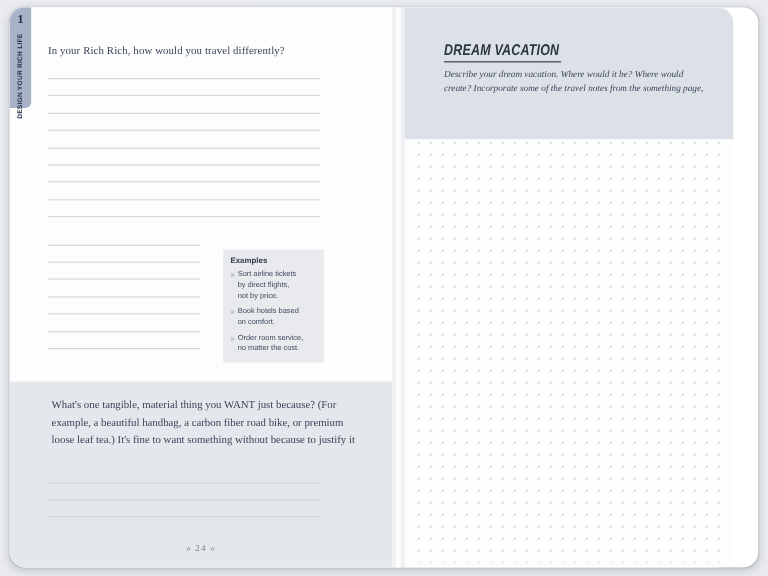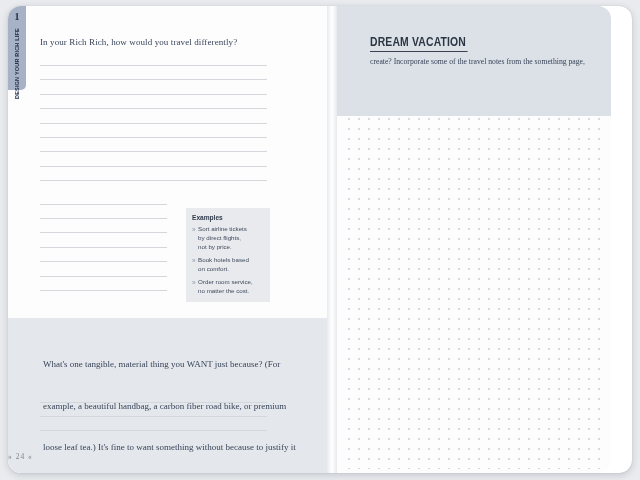--- a/index.html
+++ b/index.html
@@ -18,21 +18,21 @@
     position:absolute;left:8px;top:6px;width:624px;height:467px;
     display:flex;border-radius:13px;background:#fff;
     box-shadow:0 2px 7px rgba(40,50,70,0.20), 0 0 1px rgba(40,50,70,0.25);
   }
   .page{position:relative;background:var(--page_bg);overflow:hidden;}
   .page-left{width:319px;border-radius:13px 0 0 13px;}
   .gutter{
     width:10px;
     background:linear-gradient(90deg,#e8eaed 0%,#f7f8fa 30%,#ffffff 50%,#f6f7f9 70%,#e7e9ec 100%);
   }
-  .page-right{width:274px;border-radius:0 13px 13px 0;}
+  .page-right{width:274px;border-radius:0 13px 13px 0;font-style:italic;}
 
   
   .tab{
     position:absolute;left:0;top:0;width:18px;height:84px;
     background:var(--tab);border-radius:0 0 5px 0;
     display:flex;flex-direction:column;align-items:center;padding-top:5px;
   }
   .tab-number{font-weight:bold;font-size:10px;line-height:1.1;color:var(--tab_text);}
   .tab-divider{width:9px;height:1px;background:var(--tab_text);margin:2px 0 4px;}
   .tab-label{
@@ -49,25 +49,25 @@
     background:var(--examples_box);padding:6px 5px 6px 6px;
     font-family:"Liberation Sans", sans-serif;
   }
   .ex-title{font-size:6.6px;font-weight:bold;color:#2f3a49;margin-bottom:1px;}
   .ex-item{display:flex;gap:2.5px;margin-top:4px;}
   .ex-bullet{font-size:6.4px;line-height:1.45;color:#8a97ab;flex:0 0 auto;}
   .ex-text{font-size:6.2px;line-height:1.45;color:#3f4b5c;}
   .ex-line{white-space:nowrap;}
   .bottom-box{position:absolute;left:0;right:0;top:312px;bottom:0;background:var(--bottom_box);}
   .q-bottom{position:absolute;left:35px;top:12px;font-size:9px;line-height:1.62;}
-  .q-line{white-space:nowrap;margin-top:27px;}
+  .q-line{white-space:nowrap;}
   .lines-bottom{position:absolute;left:32px;top:84px;width:227px;}
   .lines-bottom .wline{height:14px;}
   .pagenum{
-    position:absolute;bottom:12px;left:0;right:0;text-align:left;
+    position:absolute;bottom:12px;left:0;right:0;text-align:center;
     font-size:7.5px;color:var(--muted);letter-spacing:1px;
   }
 
   
   .header-box{position:absolute;left:0;top:0;width:283px;height:110px;background:var(--header_box);}
   .hv-title{
     position:absolute;left:33px;top:29px;display:inline-block;
     font-family:"Liberation Sans", sans-serif;font-weight:bold;font-size:13px;line-height:1;
     color:var(--title);letter-spacing:0.2px;
     transform:scaleX(0.80);transform-origin:left center;
@@ -162,20 +162,21 @@
     <div class="pagenum">» 24 «</div>
   </div>
 
   <div class="gutter"></div>
 
   <div class="page page-right">
 
     <div class="header-box">
       <div class="hv-title">DREAM VACATION</div>
       <div class="hv-body">
+        <div class="hv-line">Describe your dream vacation. Where would it be? Where would</div>
         <div class="hv-line">create? Incorporate some of the travel notes from the something page,</div>
       </div>
     </div>
 
     <div class="dotgrid"></div>
 
   </div>
 
 </div>
 

